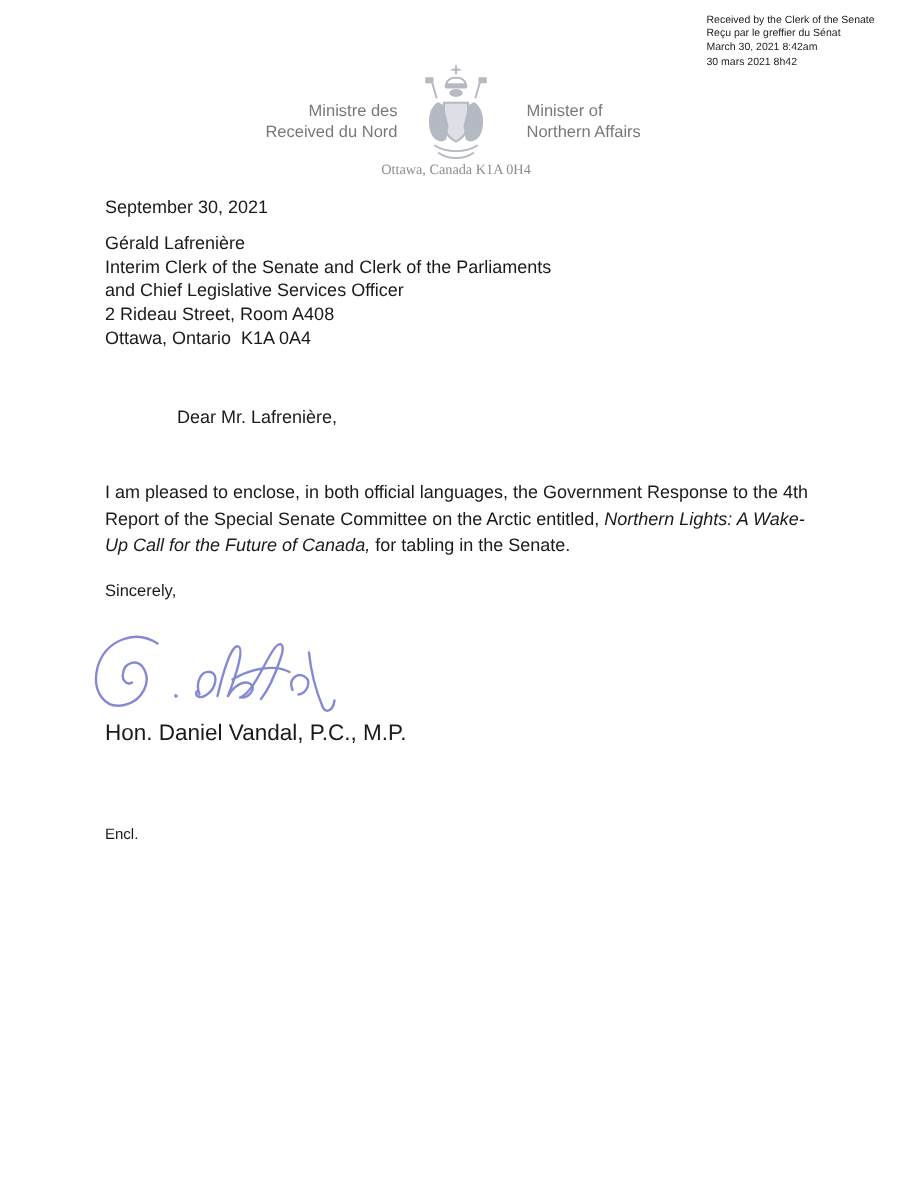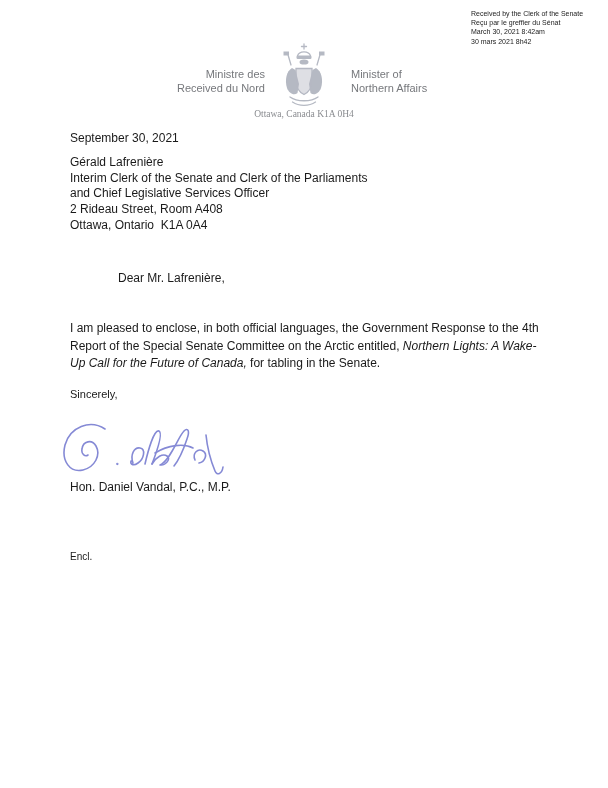--- a/index.html
+++ b/index.html
@@ -72,21 +72,21 @@
   .recipient div { white-space: pre-wrap; }
   .salutation { position: absolute; left: 70px; top: 271px; font-size: 12px; margin-left: 48px; }
   .paragraph {
     position: absolute; left: 70px; top: 308px;
     width: 472px; font-size: 12px; line-height: 17.6px;
     text-align: left;
   }
   .paragraph .it { font-style: italic; }
   .closing { position: absolute; left: 70px; top: 388px; font-size: 11px; }
   .signature { position: absolute; left: 60px; top: 417px; }
-  .signer { position: absolute; left: 70px; top: 480px; font-size: 12px; }
+  .signer { position: absolute; left: 70px; top: 480px; font-size: 15px; }
   .enclosure { position: absolute; left: 70px; top: 551px; font-size: 10px; }
 
   
   .wordmark {
     position: absolute;
     left: 50%;
     top: 723px;
     transform: translateX(-46%);
     font-family: Liberation Sans, sans-serif;
     font-size: 25px;

